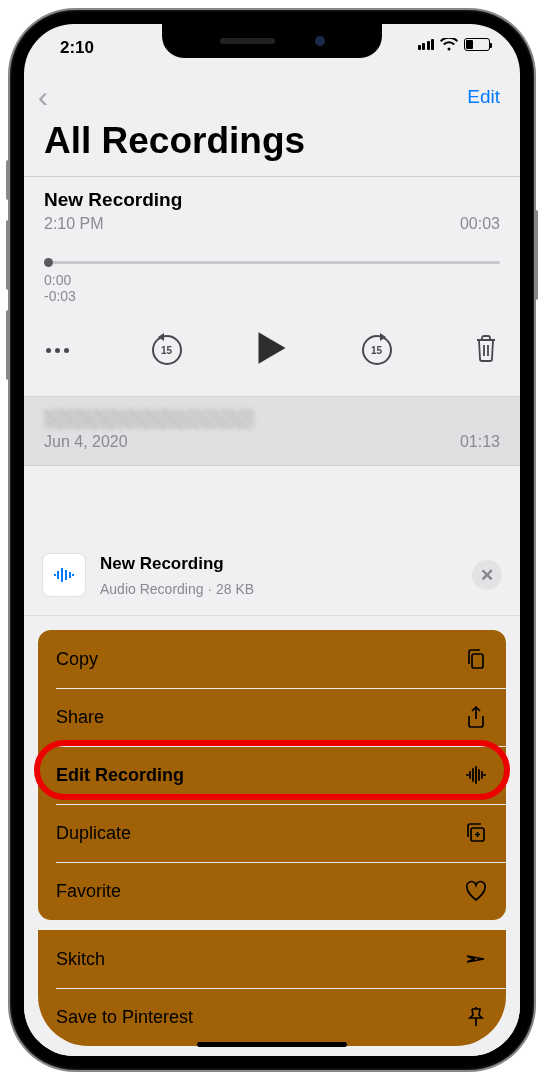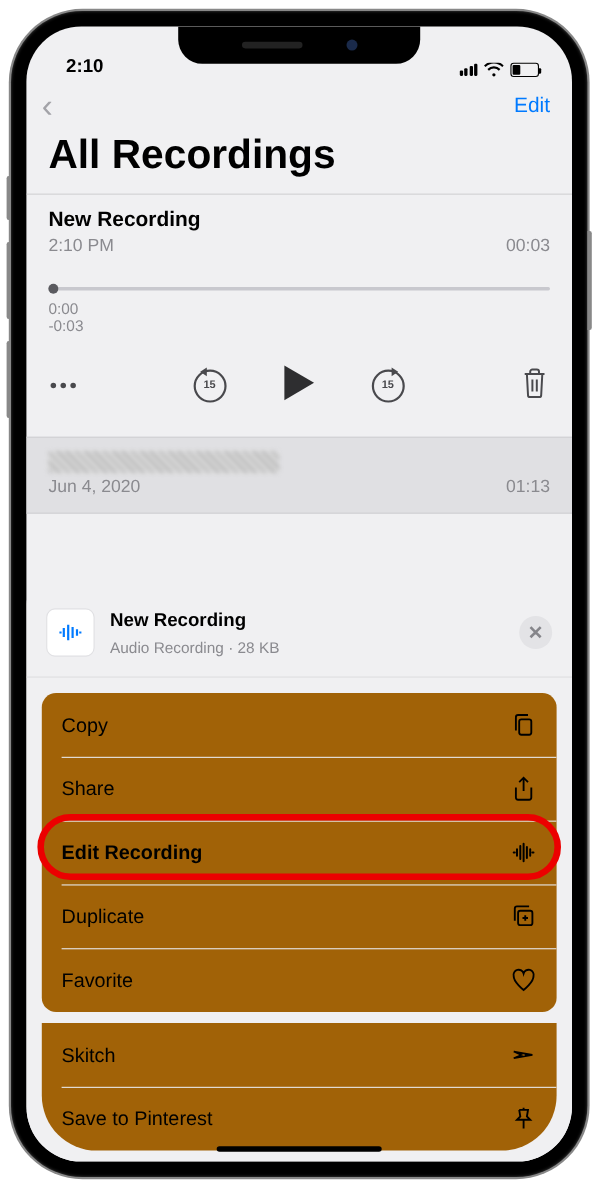--- a/index.html
+++ b/index.html
@@ -89,21 +89,21 @@
     }
     .notch-cam {
       width: 10px;
       height: 10px;
       background: #1a2a4a;
       border-radius: 50%;
     }
     .status-bar {
       display: flex;
       justify-content: space-between;
-      align-items: flex-end;
+      align-items: flex-start;
       padding: 14px 30px 0 36px;
       height: 46px;
       font-size: 17px;
       font-weight: 600;
     }
     .status-right {
       display: flex;
       align-items: center;
       gap: 6px;
     }
@@ -183,21 +183,21 @@
     }
     .controls {
       display: flex;
       align-items: center;
       justify-content: space-between;
       padding: 22px 22px 26px;
     }
     .center-controls {
       display: flex;
       align-items: center;
-      gap: 50px;
+      gap: 74px;
     }
     .dots { display: flex; gap: 4px; }
     .dots span { width: 5px; height: 5px; background: #49494d; border-radius: 50%; }
     .skip-btn {
       width: 30px;
       height: 30px;
       border: 2.5px solid #49494d;
       border-radius: 50%;
       position: relative;
       display: flex;

